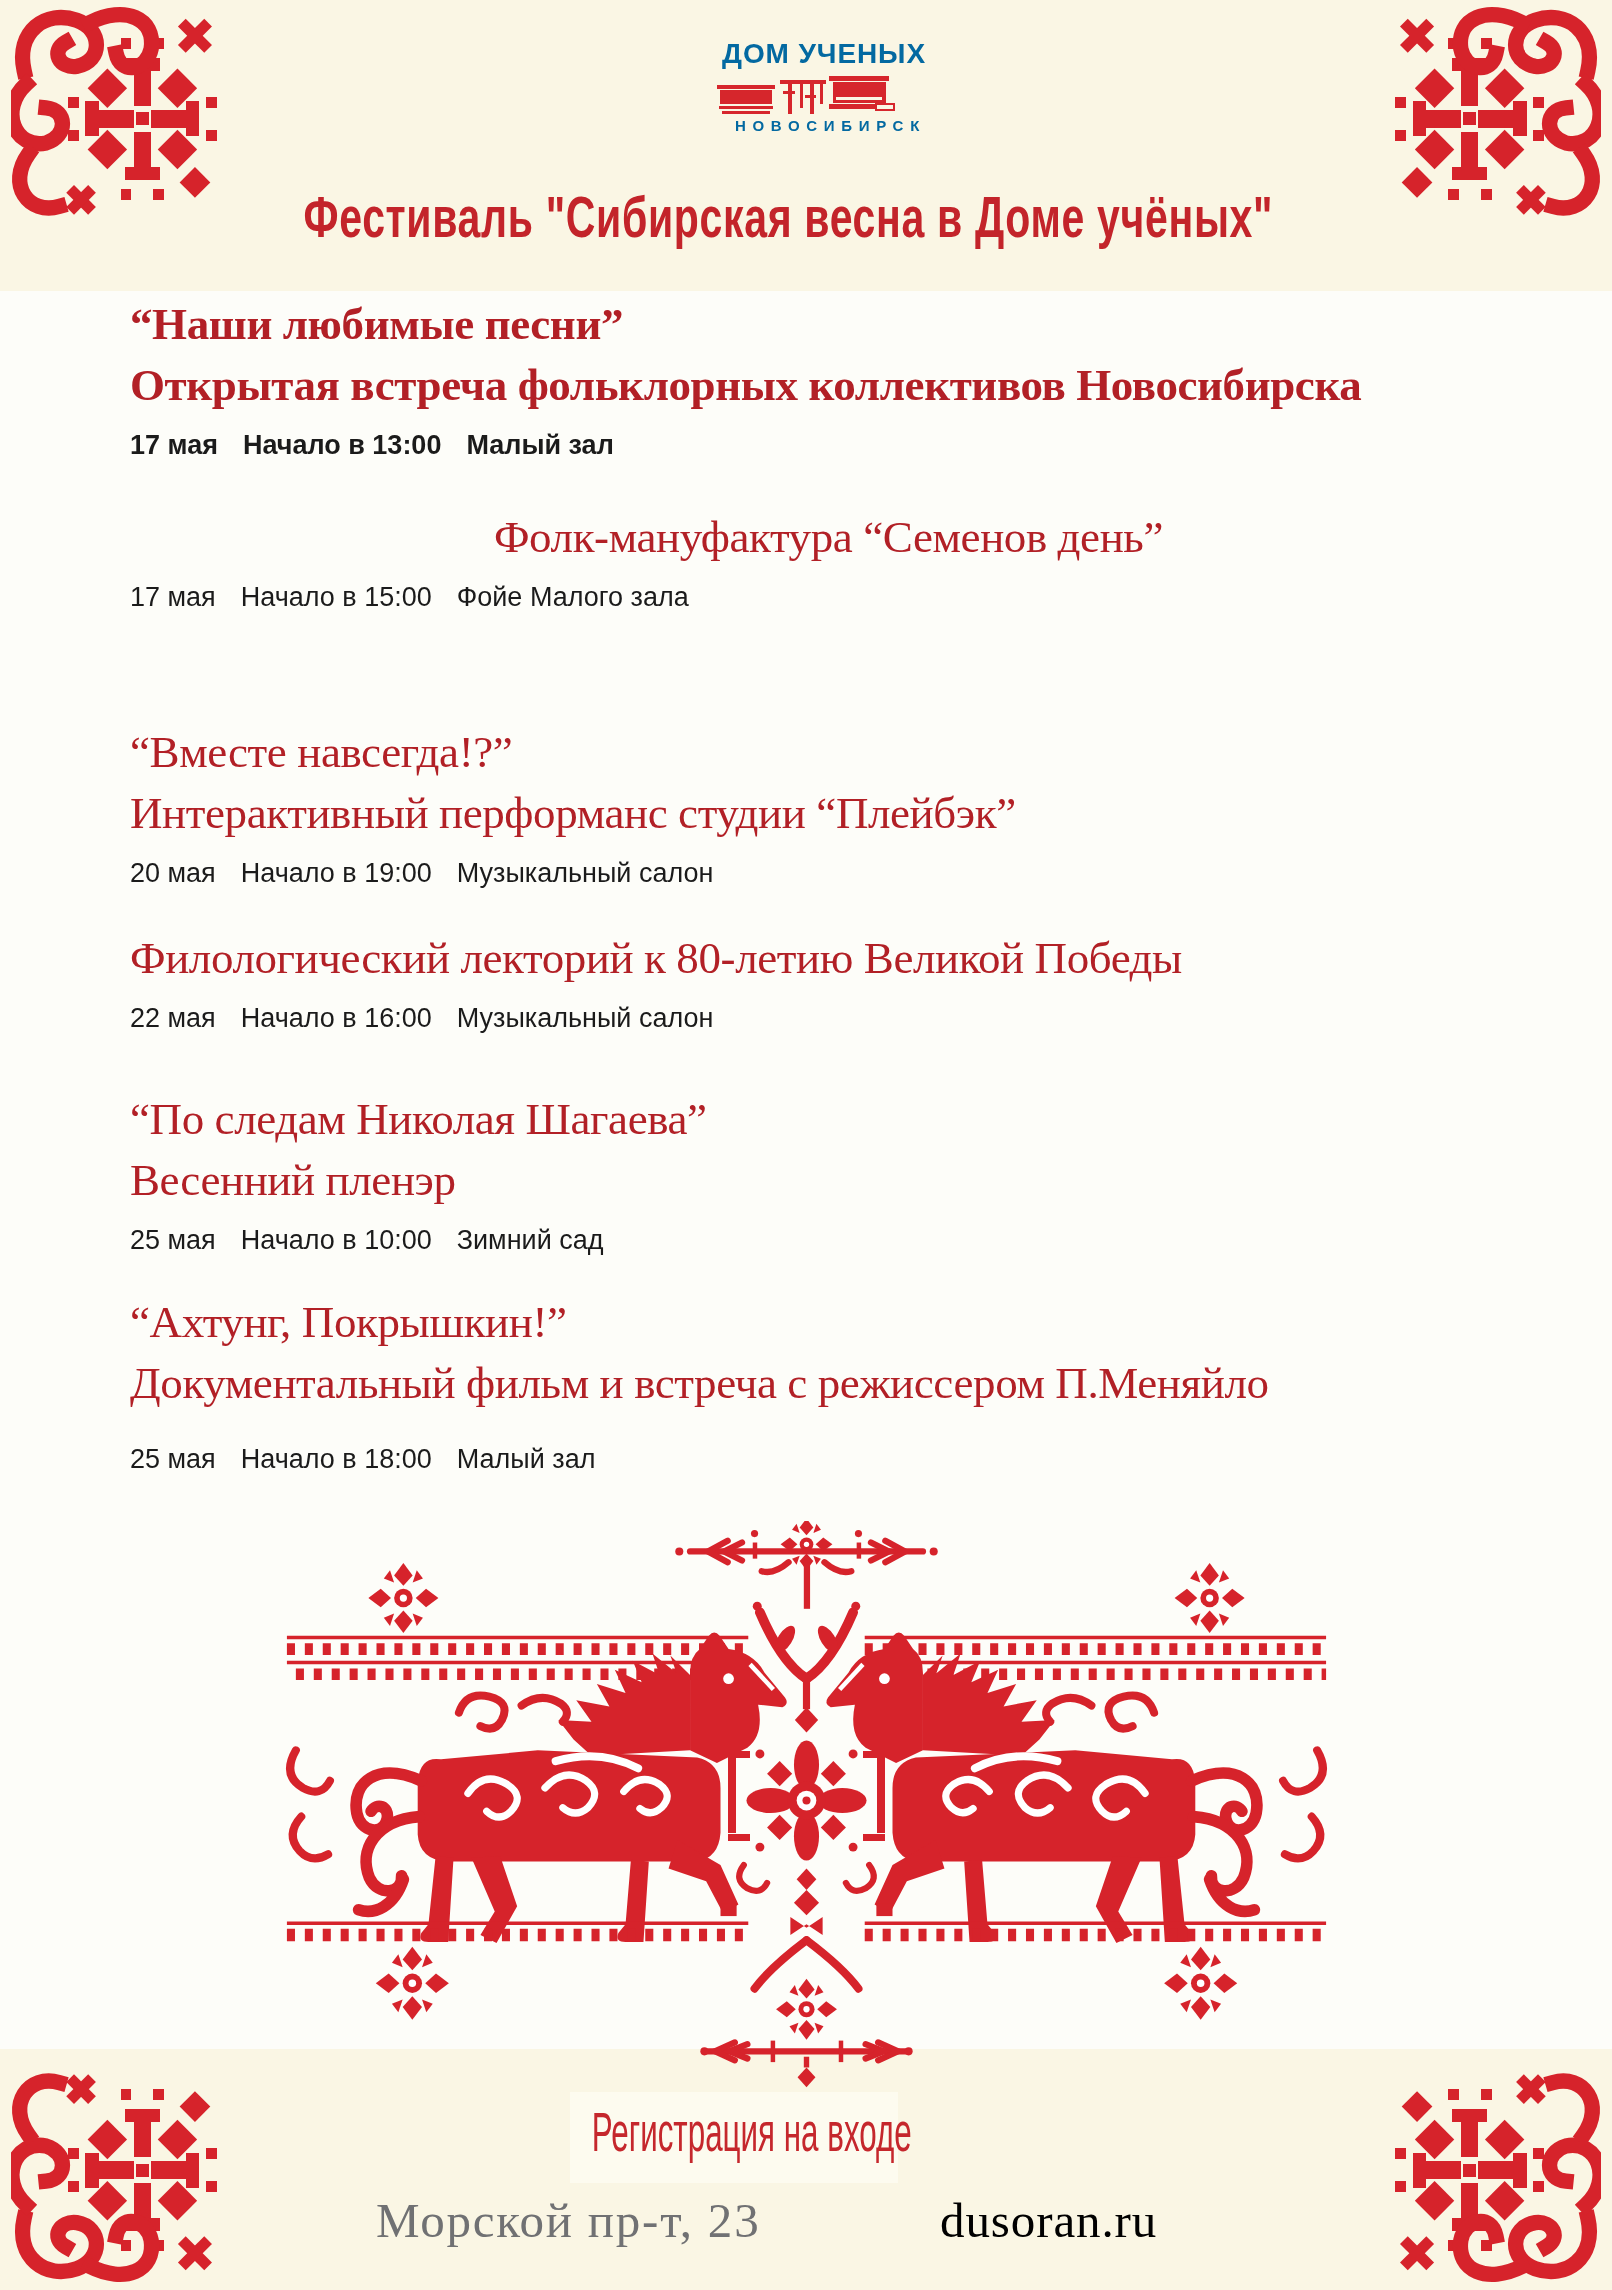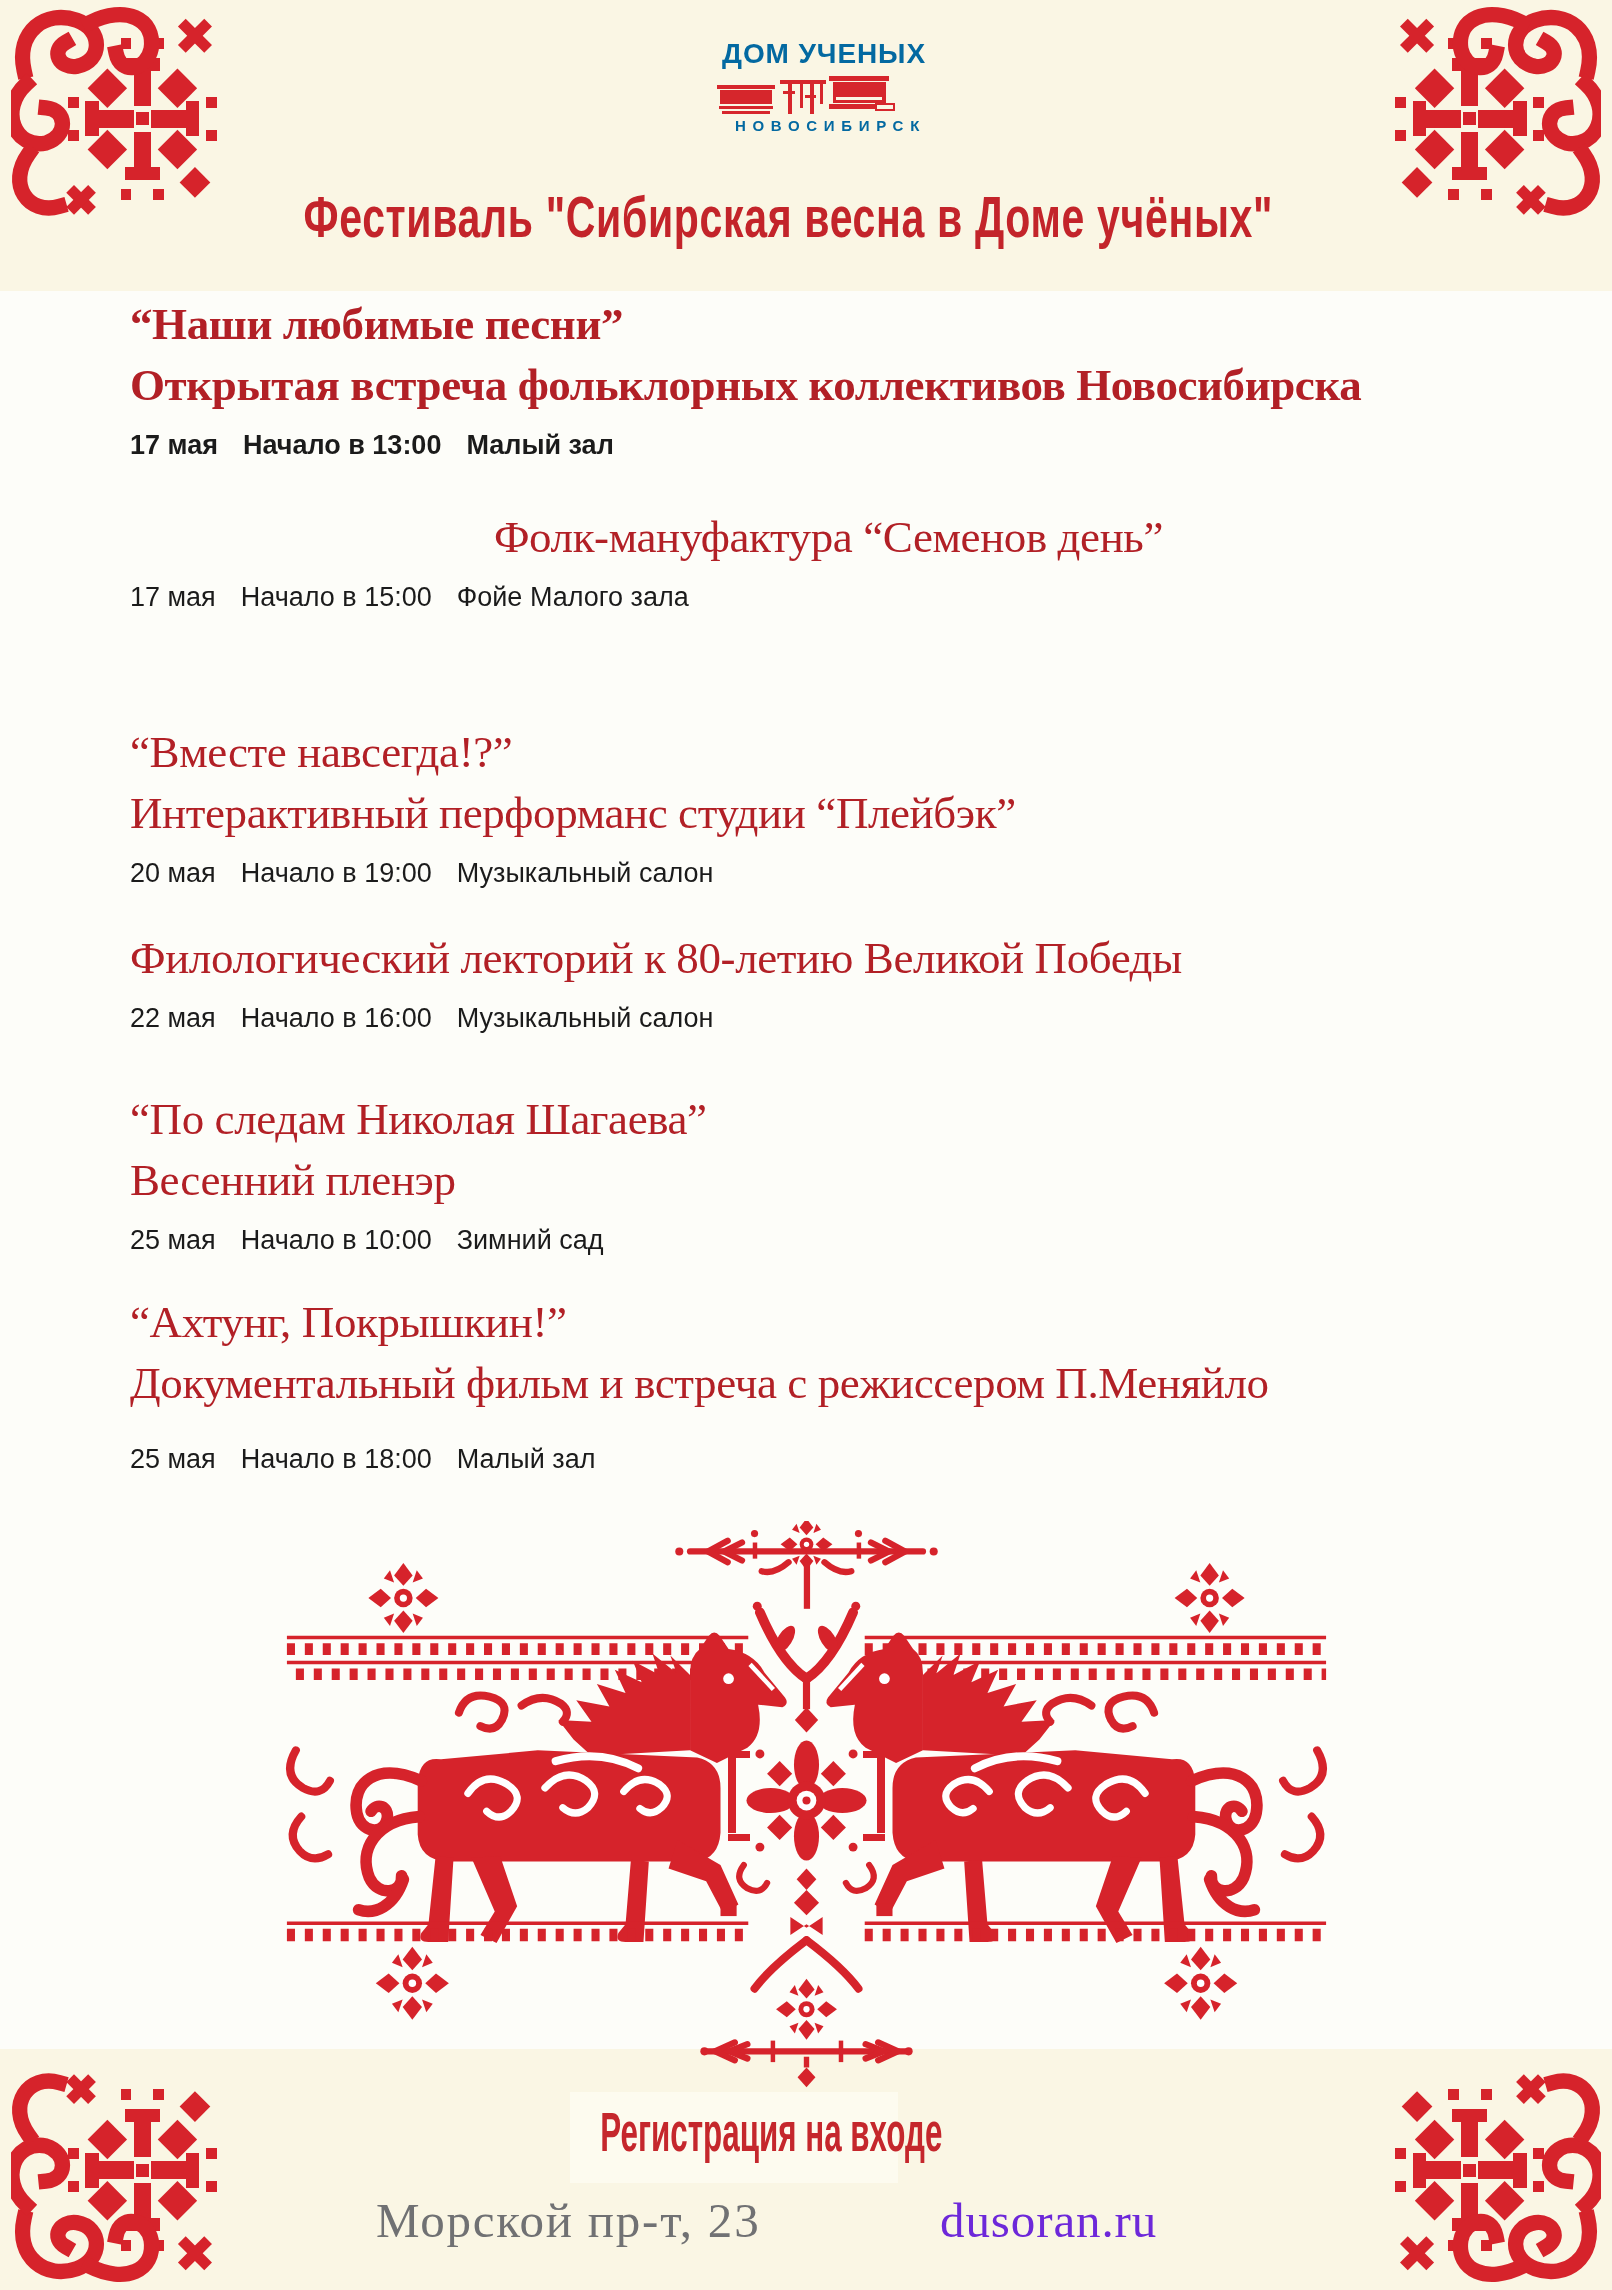--- a/index.html
+++ b/index.html
@@ -35,27 +35,27 @@
     font-size:27px; color:#1b1b1b; white-space:nowrap; }
   .ev1 { top:294px;font-weight:bold; } .ev2 { top:507px;text-align:center; } .ev3 { top:722px; }
   .ev4 { top:928px; } .ev5 { top:1089px; } .ev6 { top:1292px; }
   .ev6 .event-details { margin-top:30px; }
 
   .embroidery { position:absolute; left:269px; top:1521px; width:1075px; height:568px; }
   .embroidery svg { width:100%; height:100%; }
 
   .reg-backing { position:absolute; left:570px; top:2092px; width:328px; height:91px; background:#fdfbef; }
   .registration { position:absolute; top:2099px; left:466px; width:537px; text-align:right;
-    color:#c5272c; font-weight:bold; font-size:56px; white-space:nowrap; }
+    color:#c5272c; font-weight:normal; font-size:56px; white-space:nowrap; }
   .registration span { display:inline-block; transform:scaleX(0.56); transform-origin:center; }
 
   .footer-address { position:absolute; top:2192px; left:376px; font-family:"Liberation Serif", serif;
     font-size:49px; letter-spacing:1.8px; color:#707173; white-space:nowrap; }
   .footer-site { position:absolute; top:2192px; left:940px; font-family:"Liberation Serif", serif;
-    font-size:49px; letter-spacing:0.9px; color:#6d28d9; white-space:nowrap; }
+    font-size:49px; letter-spacing:0.9px; color:#000000; white-space:nowrap; }
 </style>
 </head>
 <body>
 
 <div class="band band-top"></div>
 <div class="band band-bottom"></div>
 
 <svg width="0" height="0" style="position:absolute" aria-hidden="true">
   <defs>
     <g id="corner-sym" fill="#d6232b">

